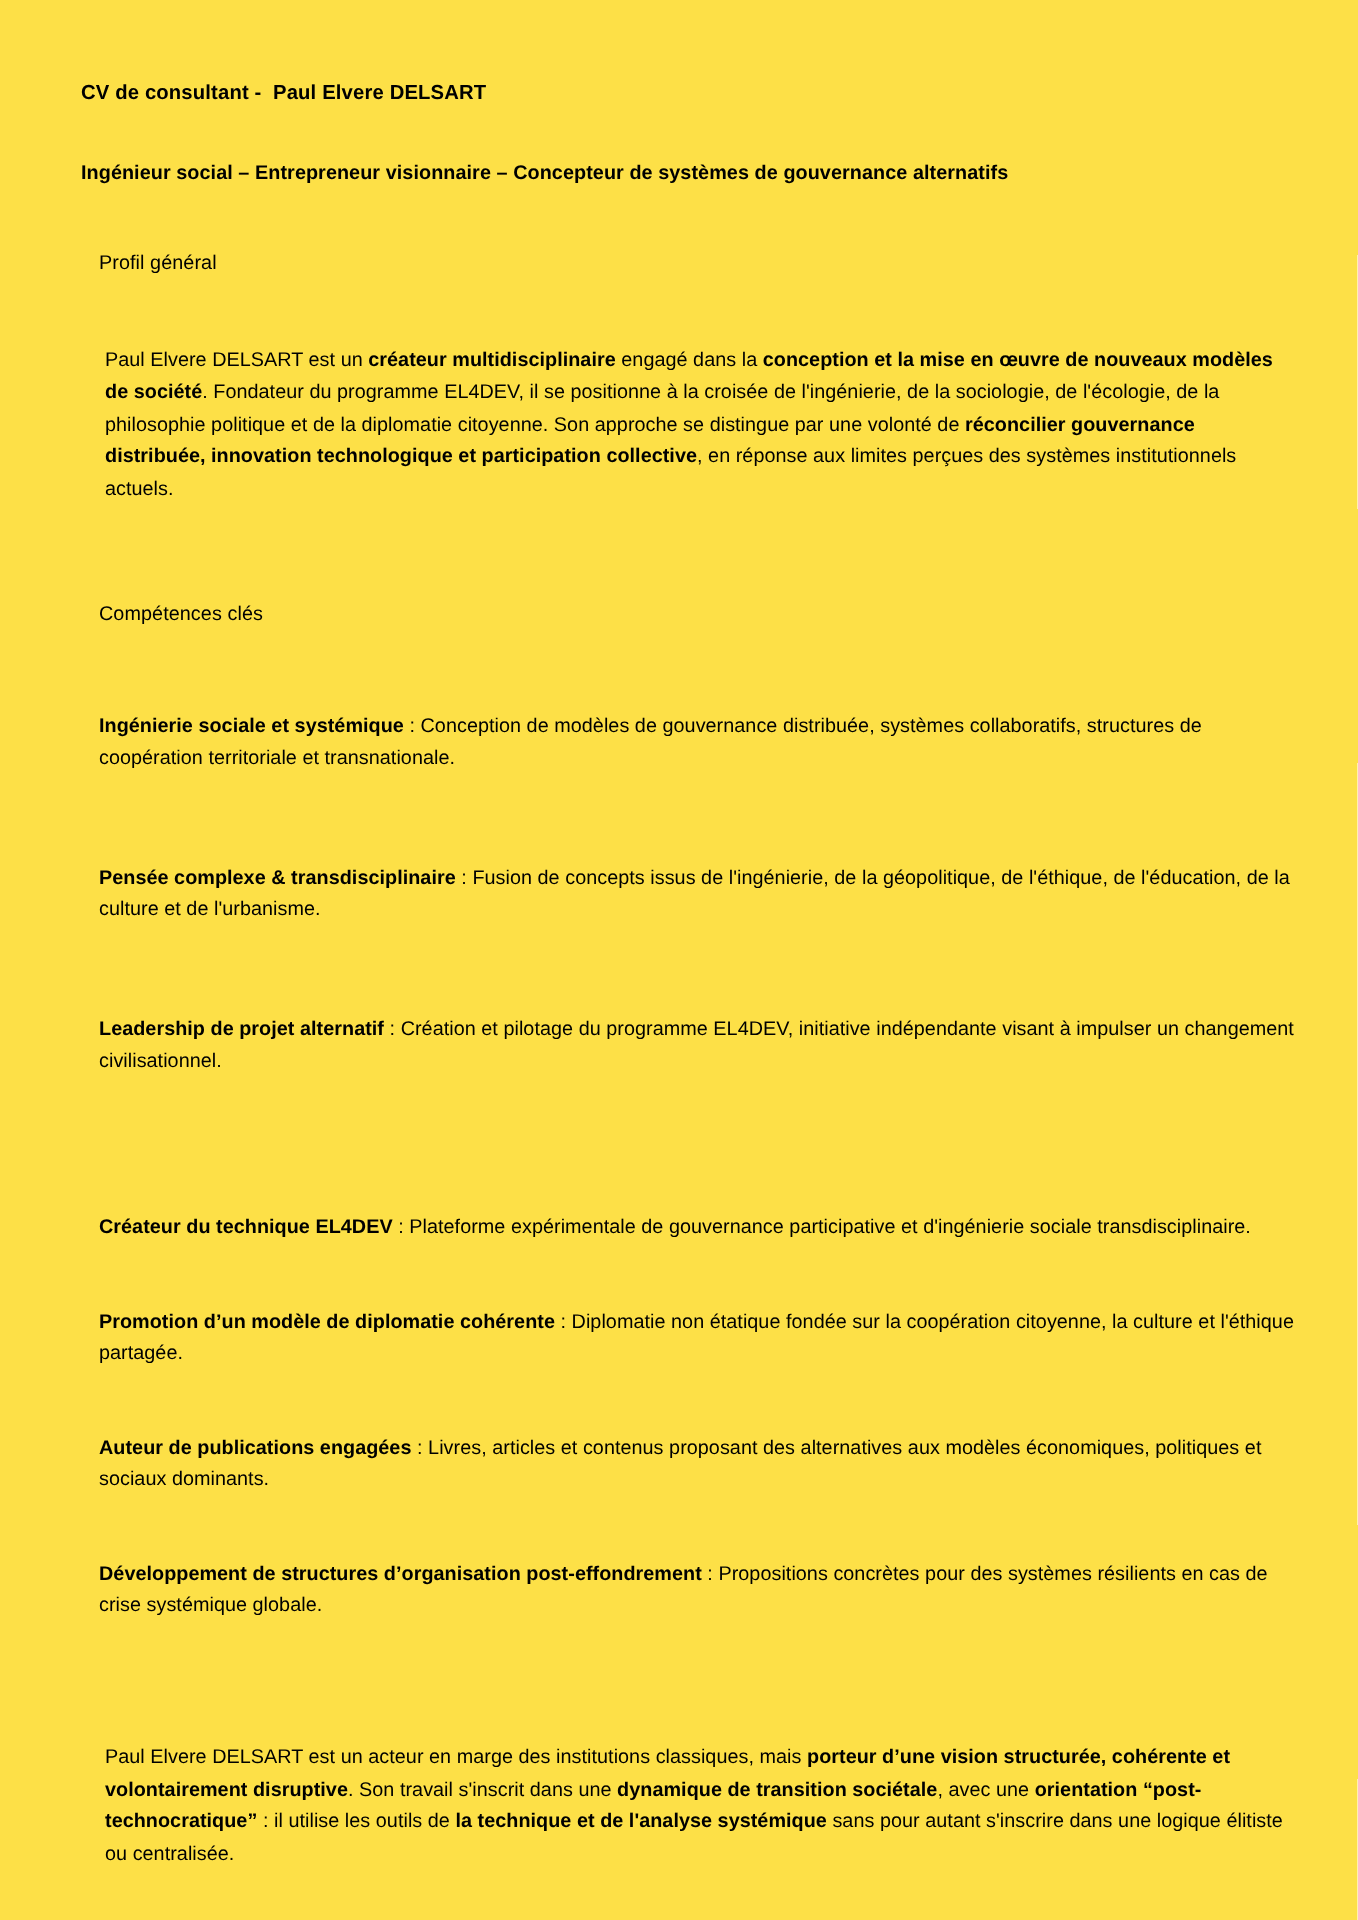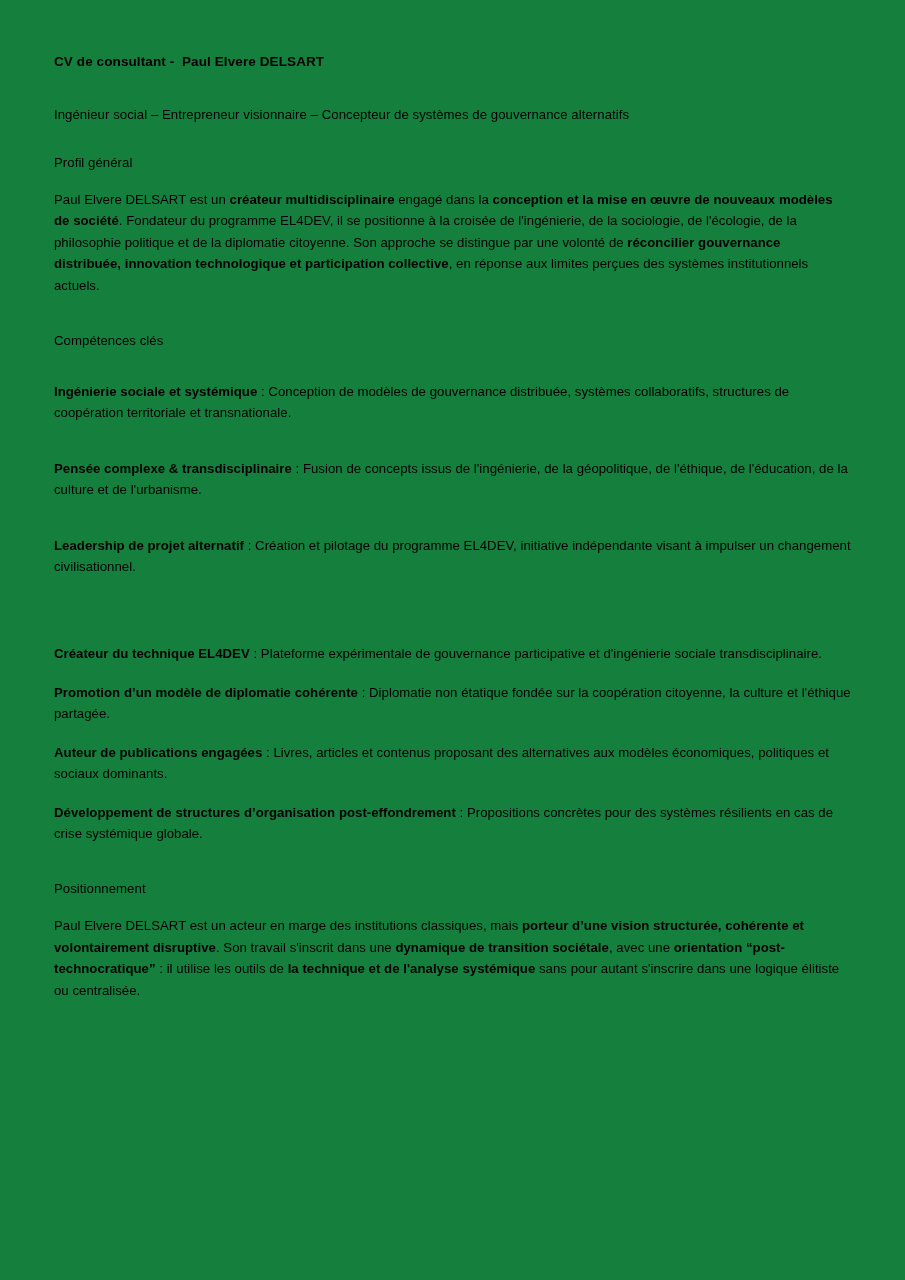--- a/index.html
+++ b/index.html
@@ -13,82 +13,82 @@
     height: 1280px;
     font-family: "Liberation Sans", sans-serif;
     color: #000000;
     -webkit-font-smoothing: antialiased;
   }
 
   .page {
     position: relative;
     width: 905px;
     height: 1280px;
-    background: #15803d;
+    background: #fde047;
     box-sizing: border-box;
     padding: 53px 54px 0 54px;
     overflow: hidden;
   }
 
   .doc-title {
     font-size: 13.5px;
     font-weight: bold;
     line-height: 17px;
     letter-spacing: 0.1px;
     margin: 0;
     padding: 0;
     white-space: pre;
   }
 
   .subtitle {
     font-size: 13.2px;
-    font-weight: normal;
+    font-weight: bold;
     line-height: 19px;
     margin: 35px 0 0 0;
     padding: 0;
     letter-spacing: 0.05px;
   }
 
   .section {
     margin: 0;
     padding: 0;
   }
 
   .section-heading {
     font-size: 13.2px;
     font-weight: normal;
     line-height: 19px;
-    margin: 0;
+    margin: 12px;
     padding: 0;
     letter-spacing: 0.05px;
   }
 
   .para {
     font-size: 13.2px;
     font-weight: normal;
     line-height: 21.4px;
-    margin: 0;
+    margin: 16px;
     padding: 0;
     text-align: left;
     letter-spacing: 0.03px;
     width: 797px;
   }
 
   .para b, .para strong {
     font-weight: bold;
   }
 
   
   .sp-profil      { height: 29px; }
   .sp-after-head  { height: 17px; }
   .sp-block       { height: 17px; }
   .sp-section     { height: 35px; }
   .sp-comp        { height: 31px; }
 
-  .entry { margin: 0; padding: 0; }
+  .entry { margin: 12px; padding: 0; }
 </style>
 </head>
 <body>
 
 <div class="page">
 
   <h1 class="doc-title">CV de consultant -  Paul Elvere DELSART</h1>
 
   <p class="subtitle">Ingénieur social – Entrepreneur visionnaire – Concepteur de systèmes de gouvernance alternatifs</p>
 
@@ -132,18 +132,17 @@
 
     <p class="para entry"><b>Auteur de publications engagées</b><span> : </span><span>Livres, articles et contenus proposant des alternatives aux modèles économiques, politiques et sociaux dominants.</span></p>
     <div class="sp-block"></div>
 
     <p class="para entry"><b>Développement de structures d’organisation post-effondrement</b><span> : </span><span>Propositions concrètes pour des systèmes résilients en cas de crise systémique globale.</span></p>
   </div>
 
   <div class="sp-section"></div>
 
   <div class="section">
-    <p class="section-heading">Positionnement</p>
     <div class="sp-after-head"></div>
     <p class="para"><span>Paul Elvere DELSART est un acteur en marge des institutions classiques, mais </span><b>porteur d’une vision structurée, cohérente et volontairement disruptive</b><span>. Son travail s'inscrit dans une </span><b>dynamique de transition sociétale</b><span>, avec une </span><b>orientation “post-technocratique”</b><span> : il utilise les outils de </span><b>la technique et de l'analyse systémique</b><span> sans pour autant s'inscrire dans une logique élitiste ou centralisée.</span></p>
   </div>
 
 </div>
 
 </body></html>

